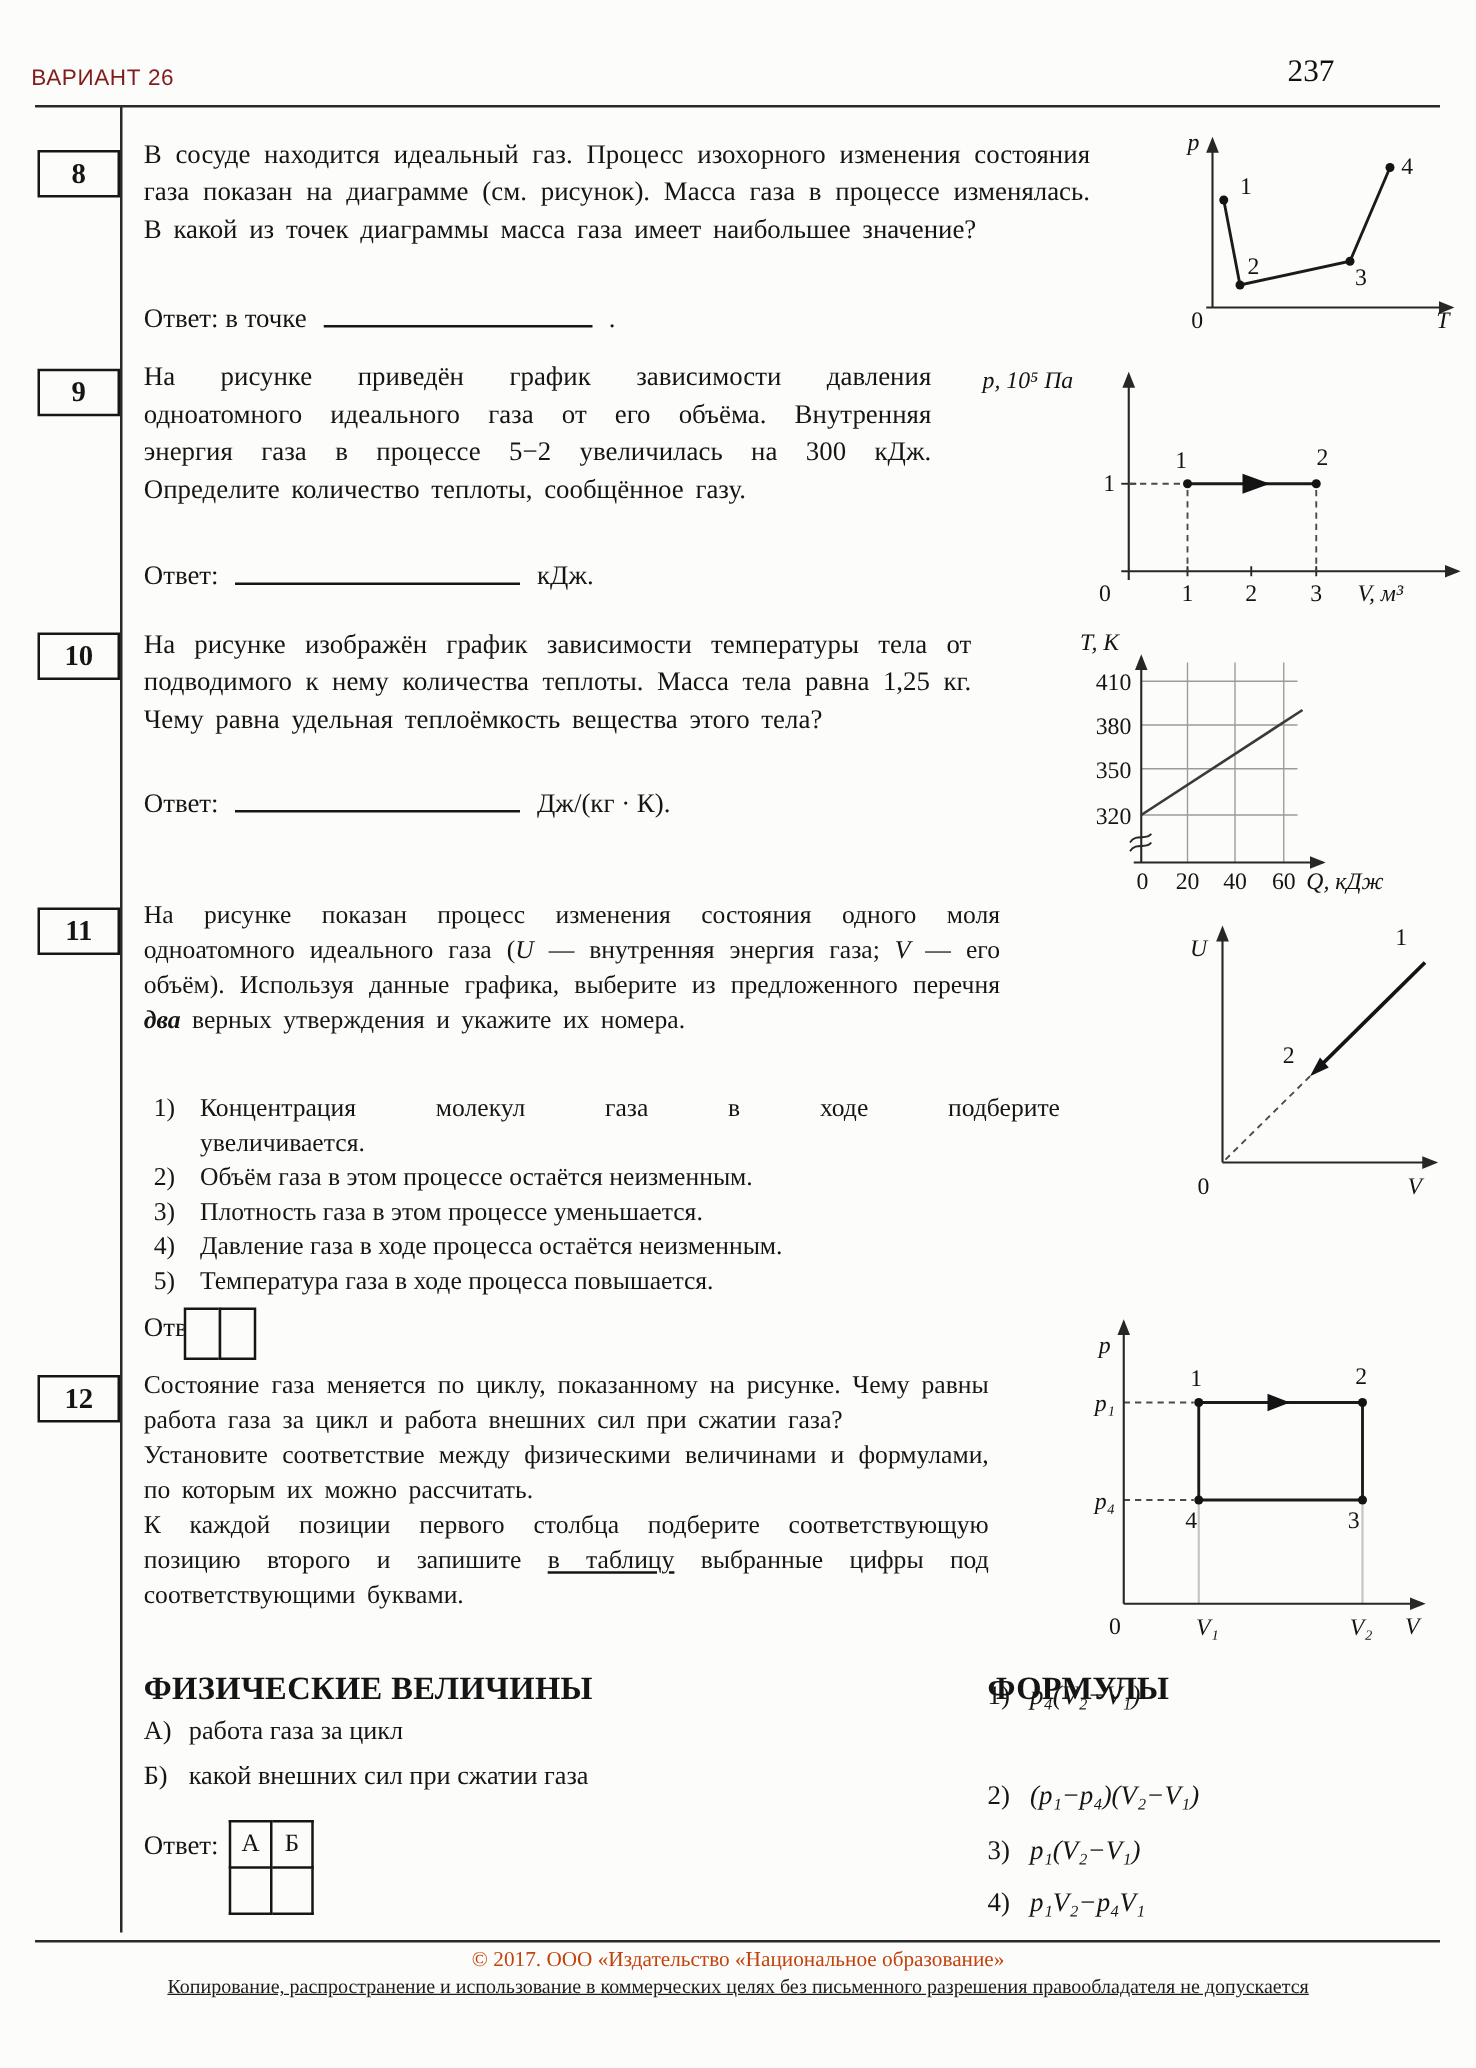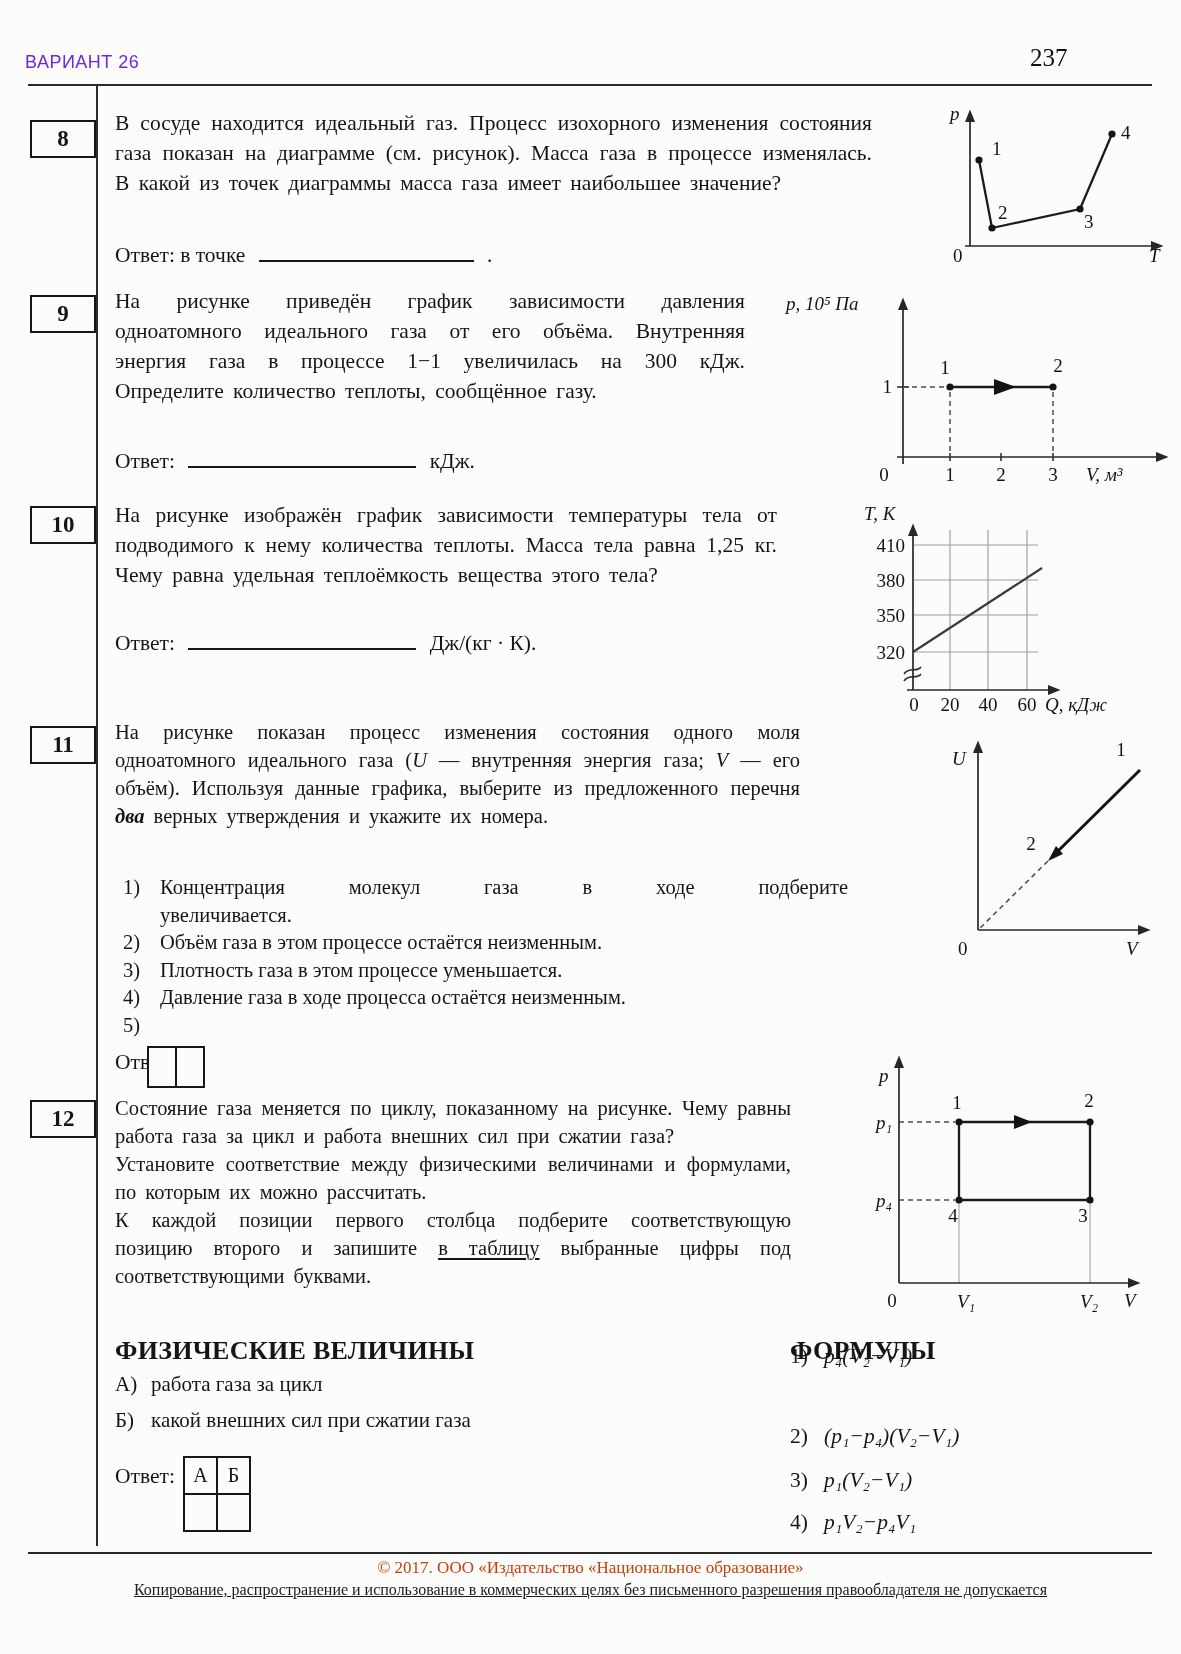--- a/index.html
+++ b/index.html
@@ -1,21 +1,21 @@
 <!DOCTYPE html>
 <html><head>
 <meta charset="utf-8">
 <style>
   html,body{margin:0;padding:0;background:#d9d9d9;}
   #page{position:relative;width:1181px;height:1654px;background:#fcfcfa;
         font-family:"Liberation Serif","DejaVu Serif",serif;color:#151515;overflow:hidden;}
   .hrule{position:absolute;background:#2a2a2a;height:2px;}
   .vrule{position:absolute;background:#2a2a2a;width:2px;}
   .hdr-left{position:absolute;left:25px;top:52px;font-family:"Liberation Sans","DejaVu Sans",sans-serif;
-            font-size:18px;letter-spacing:.5px;color:#6d28d9;}
+            font-size:18px;letter-spacing:.5px;color:#7f1d1d;}
   .hdr-right{position:absolute;left:1030px;top:44px;font-size:25px;color:#111;}
   .numbox{position:absolute;left:30px;width:66px;height:38px;border:2.5px solid #161616;
           box-sizing:border-box;display:flex;align-items:center;justify-content:center;
           font-size:23px;font-weight:bold;background:#fcfcfa;}
   .ptext{position:absolute;text-align:justify;word-spacing:4px;font-size:21.5px;line-height:30px;}
   .ptext p{margin:0;}
   .small .ptext,.smalltext{font-size:20.5px;line-height:28px;}
   .ans{position:absolute;font-size:21.5px;white-space:nowrap;}
   .blank{display:inline-block;border-bottom:2px solid #161616;height:1em;vertical-align:baseline;
          margin:0 8px;}
@@ -91,21 +91,21 @@
     <text class="it" x="254" y="164">T</text>
     <text x="58" y="164">0</text>
     <text x="97" y="57">1</text>
     <text x="103" y="121">2</text>
     <text x="189" y="130">3</text>
     <text x="226" y="41">4</text>
   </svg>
 
   <div class="numbox" style="top:295px;">9</div>
   <div class="ptext" style="left:115px;top:286px;width:630px;">
-    <p>На рисунке приведён график зависимости давления одноатомного идеального газа от его объёма. Внутренняя энергия газа в процессе 1−1 увеличилась на 300 кДж. Определите количество теплоты, сообщённое газу.</p>
+    <p>На рисунке приведён график зависимости давления одноатомного идеального газа от его объёма. Внутренняя энергия газа в процессе 5−2 увеличилась на 300 кДж. Определите количество теплоты, сообщённое газу.</p>
   </div>
   <div class="ans" style="left:115px;top:444px;">
     <span>Ответ:</span>
     <span class="blank" style="width:228px;"></span>
     <span>кДж.</span>
   </div>
 
   <svg class="diagram" style="left:770px;top:272px;" width="410" height="212" viewBox="0 0 410 212">
     <defs>
         <marker id="m9" markerWidth="9" markerHeight="8" refX="6" refY="3" orient="auto">
@@ -206,20 +206,21 @@
     <div class="opt">
       <span class="optn">3)</span>
       <span>Плотность газа в этом процессе уменьшается.</span>
     </div>
     <div class="opt">
       <span class="optn">4)</span>
       <span>Давление газа в ходе процесса остаётся неизменным.</span>
     </div>
     <div class="opt">
       <span class="optn">5)</span>
+      <span>Температура газа в ходе процесса повышается.</span>
     </div>
   </div>
 
   <div class="ans" style="left:115px;top:1050px;">
     <span>Ответ:</span>
   </div>
   <div class="ansbox" style="left:147px;top:1046px;">
     <div class="acell"></div>
     <div class="acell"></div>
   </div>

